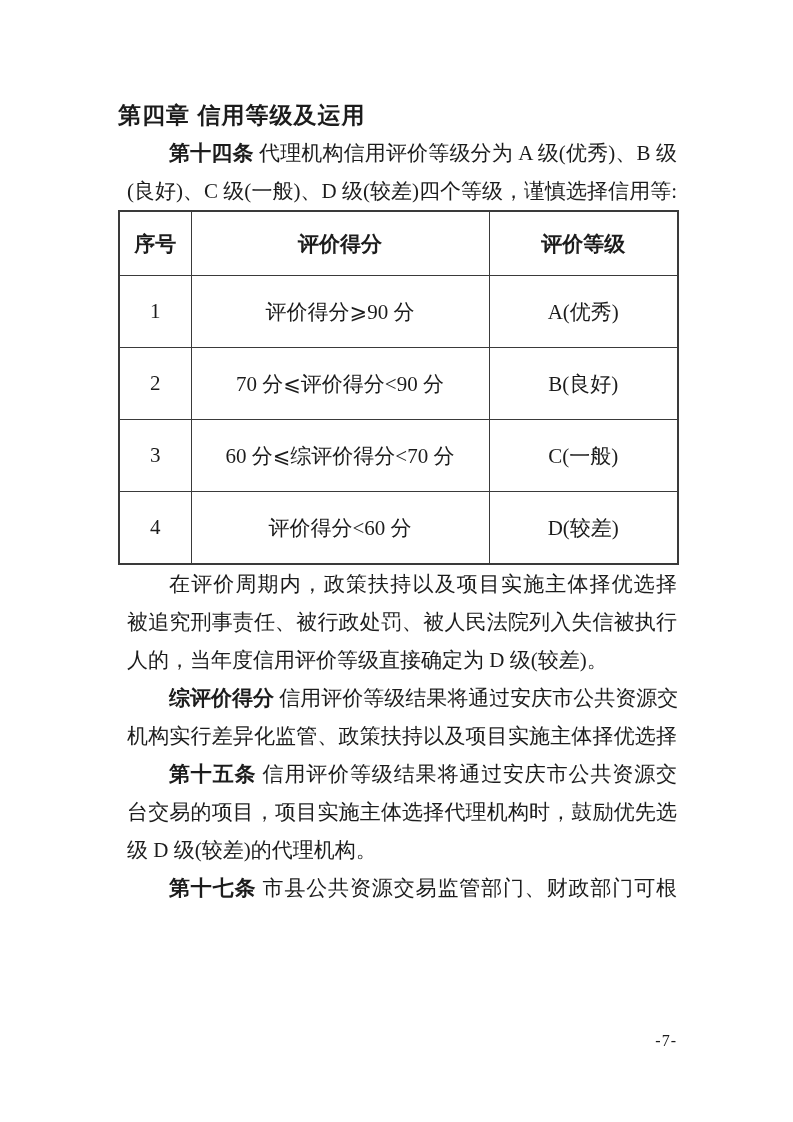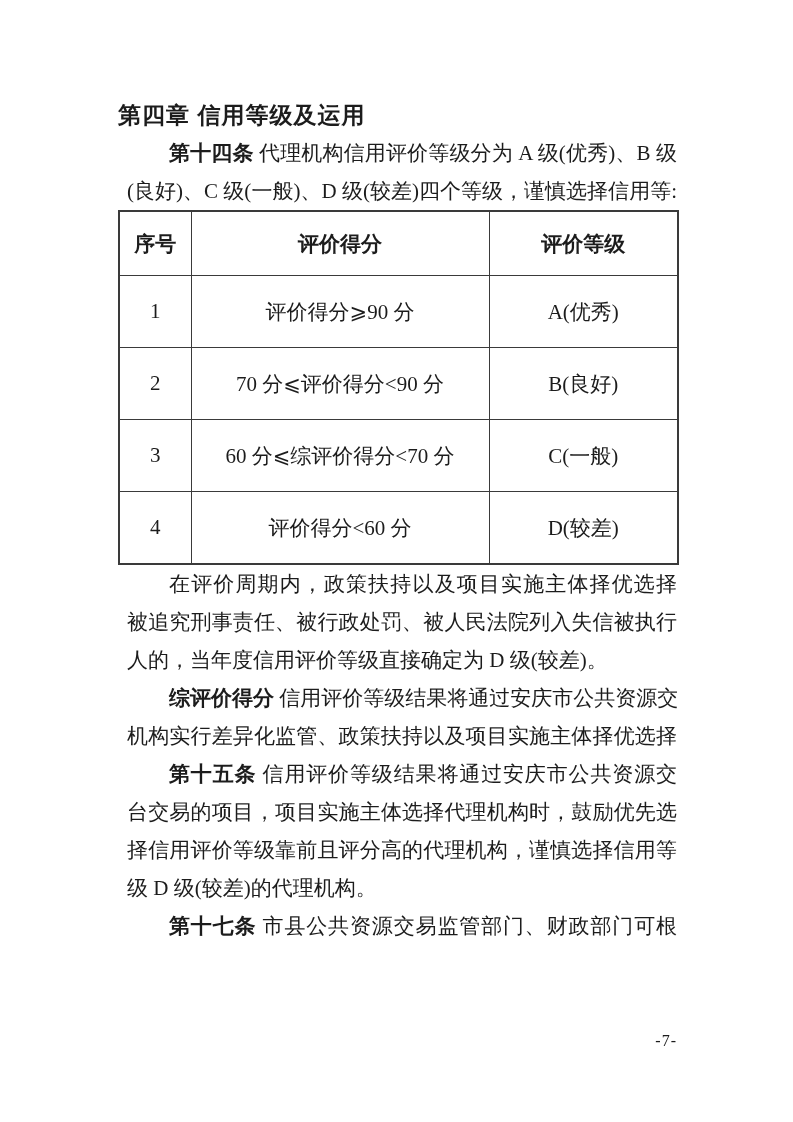--- a/index.html
+++ b/index.html
@@ -125,21 +125,20 @@
           <div class="para-line"><span>被追究刑事责任、被行政处罚、被人民法院列入失信被执行</span></div>
           <div class="para-line last"><span>人的，当年度信用评价等级直接确定为 D 级(较差)。</span></div>
         </div>
         <div>
           <div class="para-line indent"><span class="seg-bold">综评价得分</span><span> 信用评价等级结果将通过安庆市公共资源交</span></div>
           <div class="para-line"><span>机构实行差异化监管、政策扶持以及项目实施主体择优选择</span></div>
         </div>
         <div>
           <div class="para-line indent"><span class="seg-bold">第十五条</span><span> 信用评价等级结果将通过安庆市公共资源交</span></div>
           <div class="para-line"><span>台交易的项目，项目实施主体选择代理机构时，鼓励优先选</span></div>
-          <div class="para-line"><span>择信用评价等级靠前且评分高的代理机构，谨慎选择信用等</span></div>
           <div class="para-line last"><span>级 D 级(较差)的代理机构。</span></div>
         </div>
         <div>
           <div class="para-line indent"><span class="seg-bold">第十七条</span><span> 市县公共资源交易监管部门、财政部门可根</span></div>
         </div>
       </div>
 
   </div>
 
   <div class="page-footer">-7-</div>

